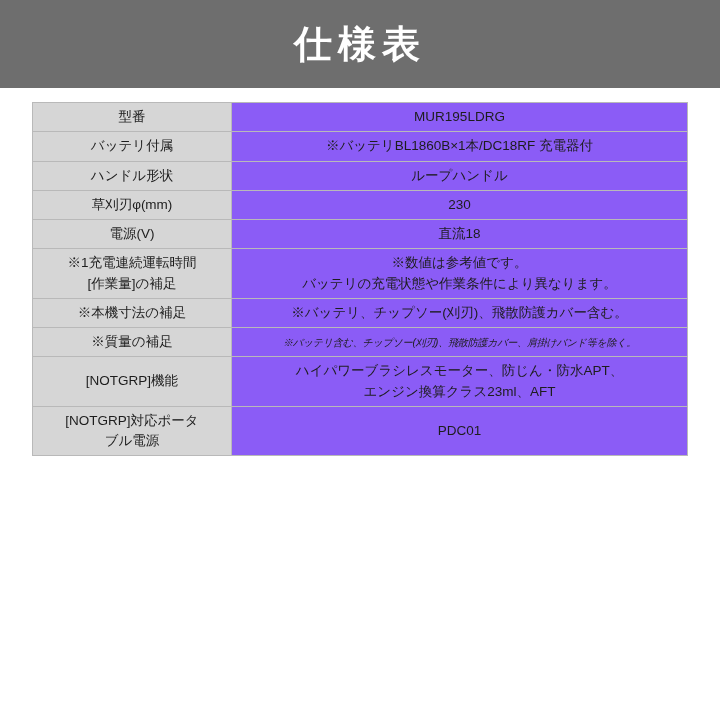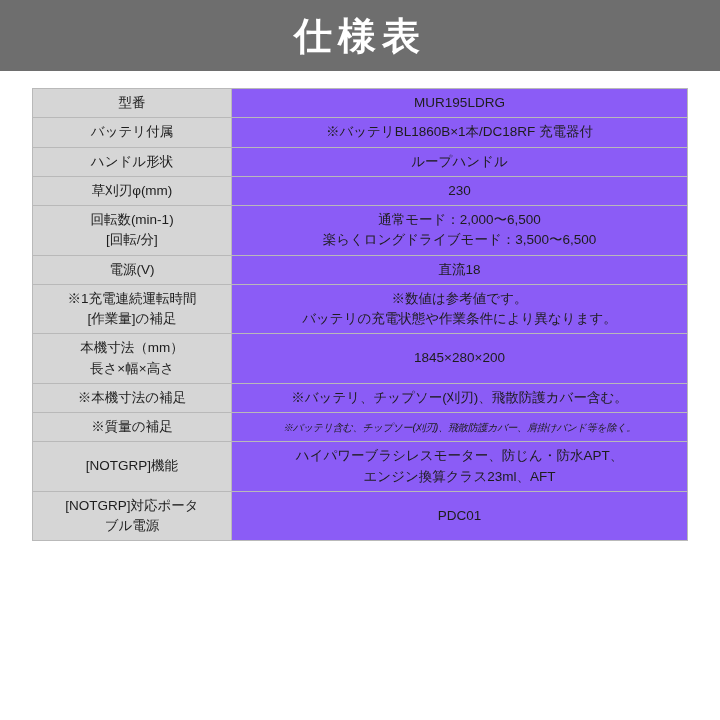--- a/index.html
+++ b/index.html
@@ -18,21 +18,21 @@
     width: 720px;
     height: 720px;
     background: #ffffff;
     box-sizing: border-box;
   }
   .header-band {
     position: absolute;
     top: 0;
     left: 0;
     width: 720px;
-    height: 71px;
+    height: 88px;
     background: #6e6e6e;
     display: flex;
     align-items: center;
     justify-content: center;
   }
   .header-title {
     color: #ffffff;
     font-size: 38px;
     font-weight: bold;
     letter-spacing: 6px;
@@ -40,21 +40,21 @@
     font-family: "Liberation Sans", sans-serif;
   }
   .body-area {
     position: absolute;
     top: 88px;
     left: 0;
     width: 720px;
     height: 632px;
     background: #ffffff;
     box-sizing: border-box;
-    padding: 0 32px 20px 32px;
+    padding: 14px 32px 20px 32px;
   }
   table.spec {
     width: 656px;
     border-collapse: collapse;
     table-layout: fixed;
     border-top: 1px solid #b9b9b9;
     border-left: 1px solid #b9b9b9;
   }
   table.spec td {
     border-right: 1px solid #b9b9b9;
@@ -118,52 +118,33 @@
             <span class="line">ループハンドル</span>
           </td>
         </tr>
         <tr>
           <td class="label">草刈刃φ(mm)</td>
           <td class="value">
             <span class="line">230</span>
           </td>
         </tr>
         <tr>
-          <td class="label">
-            <span class="line">回転数(min-1)</span>
-            <span class="line">[回転/分]</span>
-          </td>
-          <td class="value">
-            <span class="line">通常モード：2,000〜6,500</span>
-            <span class="line">楽らくロングドライブモード：3,500〜6,500</span>
-          </td>
-        </tr>
-        <tr>
           <td class="label">電源(V)</td>
           <td class="value">
             <span class="line">直流18</span>
           </td>
         </tr>
         <tr>
           <td class="label lab-small">
             <span class="line">※1充電連続運転時間</span>
             <span class="line">[作業量]の補足</span>
           </td>
           <td class="value">
             <span class="line">※数値は参考値です。</span>
             <span class="line">バッテリの充電状態や作業条件により異なります。</span>
-          </td>
-        </tr>
-        <tr>
-          <td class="label">
-            <span class="line">本機寸法（mm）</span>
-            <span class="line">長さ×幅×高さ</span>
-          </td>
-          <td class="value">
-            <span class="line">1845×280×200</span>
           </td>
         </tr>
         <tr>
           <td class="label">※本機寸法の補足</td>
           <td class="value">
             <span class="line">※バッテリ、チップソー(刈刃)、飛散防護カバー含む。</span>
           </td>
         </tr>
         <tr>
           <td class="label">※質量の補足</td>

